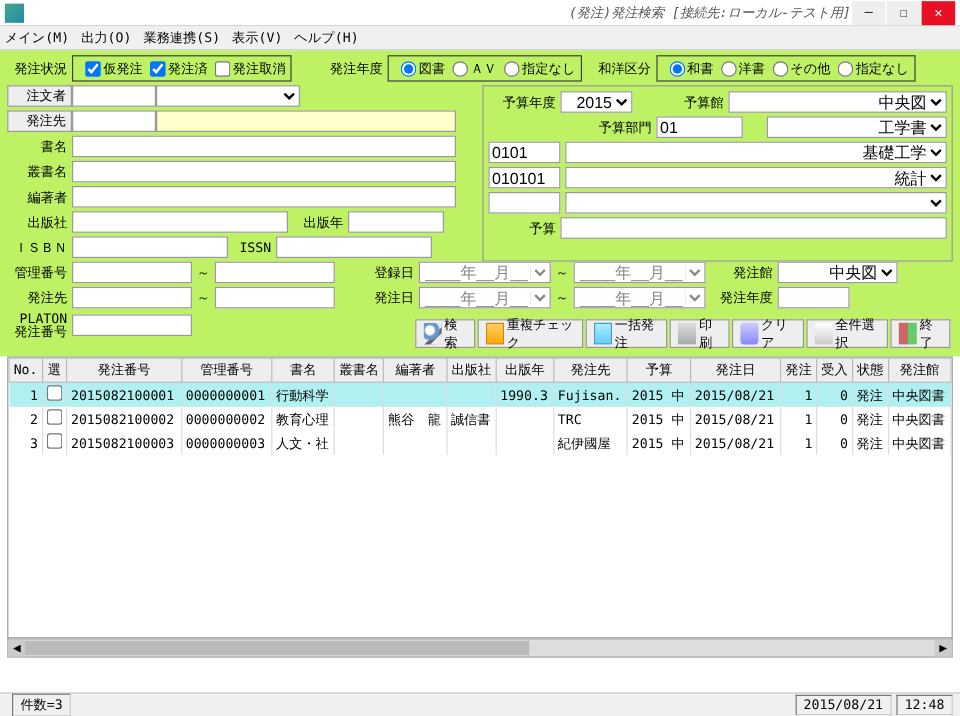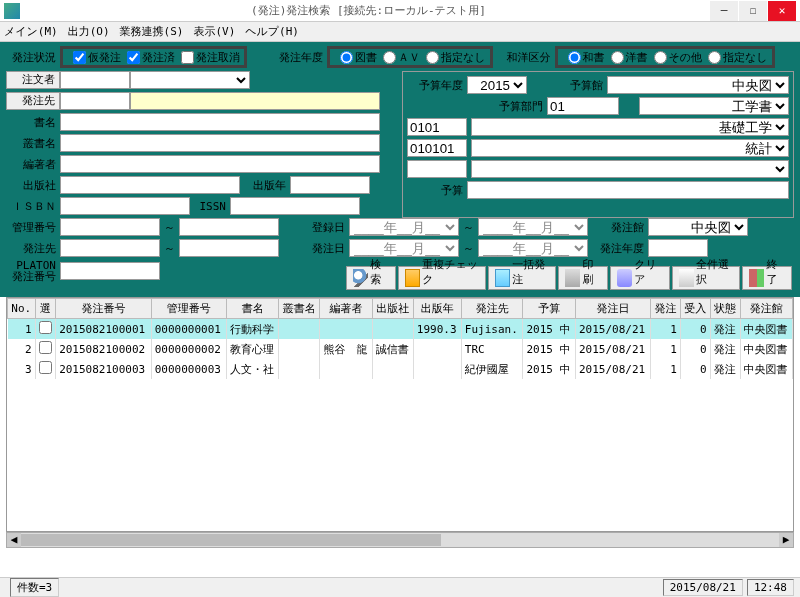--- a/index.html
+++ b/index.html
@@ -1,34 +1,34 @@
 <!DOCTYPE html>
 <html><head>
 <meta charset="utf-8">
 <style>
 * { box-sizing: border-box; margin: 0; padding: 0; }
 body { font-family: "MS Gothic", monospace; font-size: 11px; background: #fff; width: 800px; height: 597px; overflow: hidden; position: relative; }
 .titlebar { height: 22px; background: #fff; border-bottom: 1px solid #ccc; display: flex; align-items: center; padding: 0 4px; }
 .titlebar .icon { width: 16px; height: 16px; background: linear-gradient(135deg,#4a8,#28a); margin-right: 8px; }
-.titlebar .title { flex: 1; text-align: center; color: #555; }
+.titlebar .title { flex: 1; text-align: right; color: #555; font-style: italic; }
 .titlebar .winbtns { display: flex; }
 .titlebar .winbtn { width: 28px; height: 20px; text-align: center; line-height: 20px; margin-left: 1px; cursor: pointer; }
 .titlebar .minbtn, .titlebar .maxbtn { background: #eee; color: #333; }
 .titlebar .closebtn { background: #e81123; color: #fff; }
 .menubar { height: 20px; display: flex; align-items: center; padding: 0 4px; background: #f0f0f0; border-bottom: 1px solid #ccc; }
 .menubar span { margin-right: 10px; cursor: pointer; }
-.form-area { padding: 4px 6px; background: #0f766e; }
+.form-area { padding: 4px 6px; background: #bef264; }
 .row { display: flex; align-items: center; margin-bottom: 3px; }
 .lbl { text-align: right; padding-right: 4px; color: #000; }
 .inp { border: 1px solid #999; background: #fff; height: 18px; padding: 1px 2px; }
 .inp.yellow { background: #ffffcc; }
 .chk, .rad { margin: 0 2px 0 6px; vertical-align: middle; }
 .sel { border: 1px solid #999; background: #fff; height: 18px; text-align: right; }
-.group { border: 3px solid #404040; padding: 2px 4px; display: inline-flex; align-items: center; height: 22px; }
-.btn { border: 1px solid #999; background: #eee; padding: 2px 6px; cursor: pointer; display: inline-flex; align-items: flex-end; margin-right: 2px; height: 24px; }
+.group { border: 1px solid #404040; padding: 2px 4px; display: inline-flex; align-items: center; height: 22px; }
+.btn { border: 1px solid #999; background: #eee; padding: 2px 6px; cursor: pointer; display: inline-flex; align-items: center; margin-right: 2px; height: 24px; }
 .btn .bicon { width: 18px; height: 18px; margin-right: 2px; display: inline-block; }
 .toolbar { display: flex; padding: 3px 0 3px 340px; }
 .grid { border: 1px solid #999; margin: 0 6px; height: 235px; overflow: auto; background: #fff; }
 .grid table { border-collapse: collapse; width: 100%; font-size: 11px; }
 .grid th { border: 1px solid #bbb; background: #eee; padding: 2px 3px; font-weight: normal; white-space: nowrap; }
 .grid td { border-right: 1px solid #ddd; padding: 2px 3px; white-space: nowrap; }
 .grid tr.sel-row td { background: #b0f0f0; }
 .hscroll { height: 16px; background: #ddd; margin: 0 6px; border: 1px solid #aaa; position: relative; }
 .hscroll .thumb { position: absolute; left: 14px; top: 1px; width: 420px; height: 12px; background: #bbb; }
 .hscroll .arr { position: absolute; top: 0; width: 14px; height: 14px; background: #ccc; text-align: center; line-height: 14px; }

